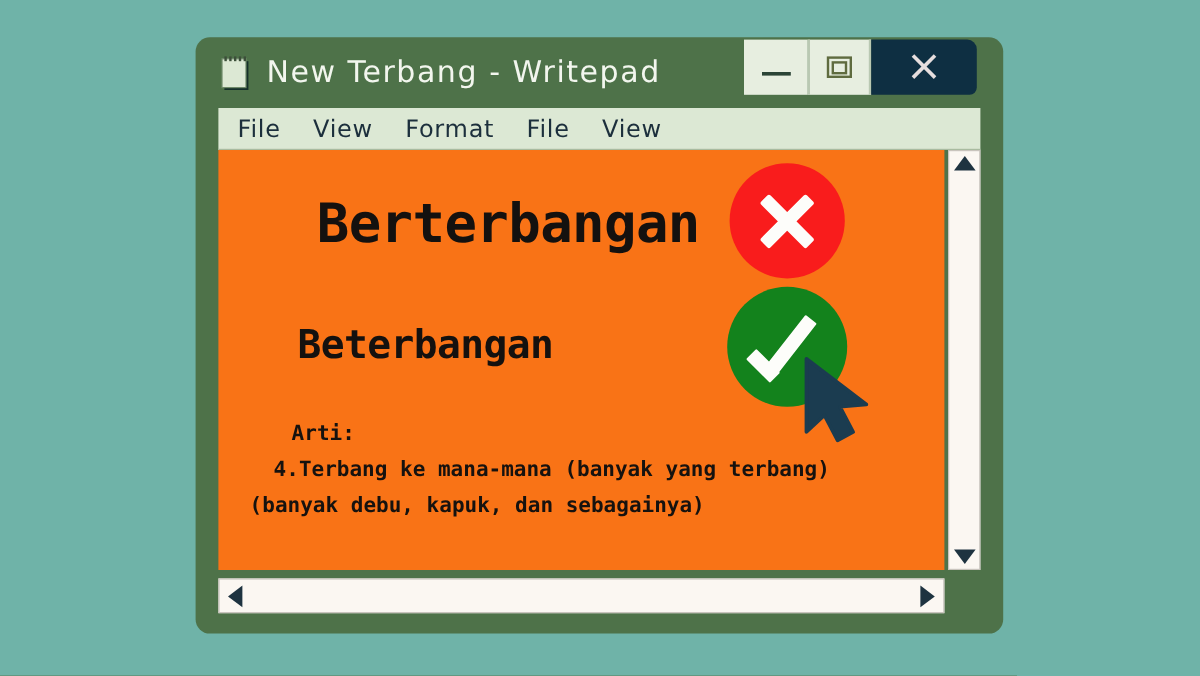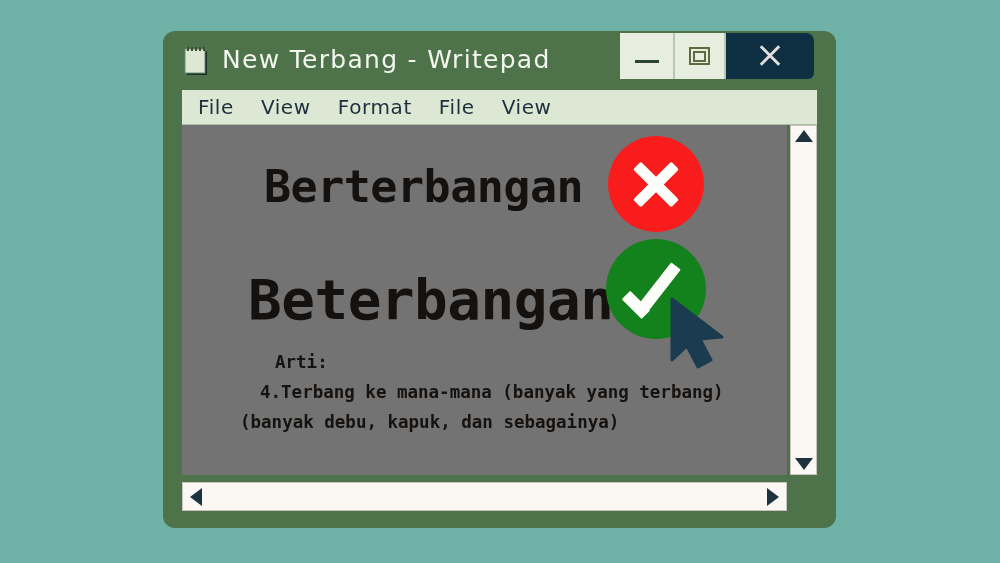--- a/index.html
+++ b/index.html
@@ -161,21 +161,21 @@
     white-space: nowrap;
   }
 
   
   #doc-area {
     position: absolute;
     left: 19px;
     top: 94px;
     width: 605px;
     height: 350px;
-    background: #737373;
+    background: #f97316;
     overflow: hidden;
   }
 
   .word {
     position: absolute;
     font-family: "DejaVu Sans Mono", monospace;
     font-weight: bold;
     color: #14110f;
     white-space: nowrap;
   }
@@ -183,21 +183,21 @@
   #word-wrong {
     left: 82px;
     top: 35px;
     font-size: 45px;
     letter-spacing: -0.5px;
   }
 
   #word-right {
     left: 66px;
     top: 142px;
-    font-size: 56px;
+    font-size: 33px;
     letter-spacing: -0.5px;
   }
 
   
   .mark {
     position: absolute;
     border-radius: 50%;
   }
 
   #mark-wrong {
@@ -282,21 +282,20 @@
   #definition {
     position: absolute;
     left: 26px;
     top: 222px;
     width: 560px;
     font-family: "DejaVu Sans Mono", monospace;
     font-weight: bold;
     font-size: 17.5px;
     color: #16120f;
     line-height: 30px;
-    margin-left: 32px;
   }
 
   #def-label { padding-left: 35px; }
   .def-item  { padding-left: 20px; }
   #def-note  { padding-left: 0px; }
 
   
   #scrollbar-vertical {
     position: absolute;
     left: 627px;

